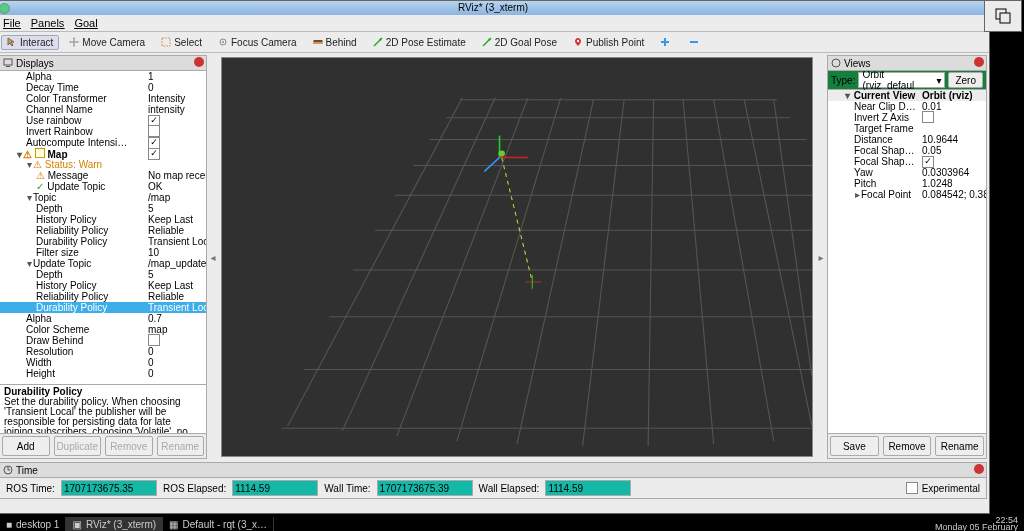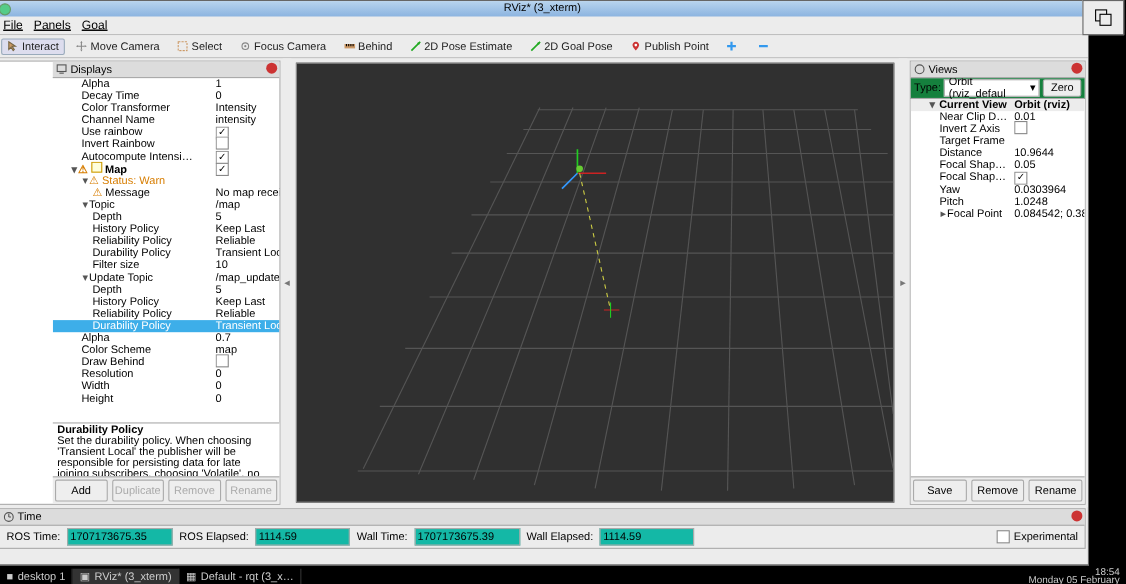--- a/index.html
+++ b/index.html
@@ -15,21 +15,21 @@
   .menubar{height:16px;background:#ececec;border-bottom:1px solid #bbb;display:flex;align-items:center;padding:0 6px;gap:10px;}
   .menubar span{text-decoration:underline;text-decoration-color:#000;}
   
   .toolbar{height:20px;background:#ececec;border-bottom:1px solid #bbb;display:flex;align-items:center;gap:4px;padding:0 4px;}
   .tbtn{display:flex;align-items:center;gap:3px;padding:1px 5px;border:1px solid transparent;border-radius:2px;font-size:10px;color:#222;}
   .tbtn.active{border:1px solid #9ab;background:#dde;}
   .ticon{width:10px;height:10px;display:inline-block;}
   
   .body{position:absolute;top:52px;left:0;right:0;bottom:52px;display:flex;background:#ececec;}
   .panel{display:flex;flex-direction:column;background:#fff;border:1px solid #aaa;margin:2px;}
-  .panel-left{width:206px;padding-left:48px;}
+  .panel-left{width:206px;}
   .panel-right{width:158px;}
   .panel-title{height:14px;background:#dcdcdc;border-bottom:1px solid #aaa;display:flex;align-items:center;padding:0 3px;font-size:10px;color:#000;gap:3px;position:relative;}
   .panel-title .x{position:absolute;right:2px;top:1px;width:10px;height:10px;border-radius:50%;background:#c33;}
   
   .tree{flex:1;overflow:auto;font-size:10px;line-height:11px;}
   .tree::-webkit-scrollbar{width:12px;background:#eee;}
   .tree::-webkit-scrollbar-thumb{background:#bbb;border:1px solid #888;}
   .row{display:flex;align-items:center;height:11px;}
   .row .k{flex:0 0 148px;white-space:nowrap;overflow:hidden;box-sizing:border-box;}
   .row .v{flex:1;white-space:nowrap;overflow:hidden;}
@@ -206,20 +206,24 @@
               <span class="k i1" style="font-weight:bold;"><span class="bullet">▾</span><span style="color:#d77d00">⚠</span> <span class="mapicon"></span> Map</span>
               <span class="v"><span class="chk">✓</span></span>
             </div>
             <div class="row">
               <span class="k i2" style="color:#d77d00;"><span class="bullet">▾</span><span style="color:#d77d00">⚠</span> Status: Warn</span>
               <span class="v"></span>
             </div>
             <div class="row">
               <span class="k i3" style=""><span style="color:#d77d00">⚠</span> Message</span>
               <span class="v">No map received</span>
+            </div>
+            <div class="row">
+              <span class="k i3" style=""><span style="color:#2a2">✓</span> Update Topic</span>
+              <span class="v">OK</span>
             </div>
             <div class="row">
               <span class="k i2" style=""><span class="bullet">▾</span>Topic</span>
               <span class="v">/map</span>
             </div>
             <div class="row">
               <span class="k i3" style="">Depth</span>
               <span class="v">5</span>
             </div>
             <div class="row">
@@ -442,17 +446,17 @@
         <rect x="2" y="2" width="10" height="10" fill="none" stroke="#000"></rect>
         <rect x="6" y="6" width="10" height="10" fill="#ececec" stroke="#000"></rect>
       </svg>
   </div>
 
   <div class="taskbar">
     <div class="tseg">■ <span>desktop 1</span></div>
     <div class="tseg active">▣ <span>RViz* (3_xterm)</span></div>
     <div class="tseg">▦ <span>Default - rqt (3_x…</span></div>
     <div class="tclock">
-      <div>18:54</div>
+      <div>22:54</div>
       <div>Monday 05 February</div>
     </div>
   </div>
 </div>
 
 </body></html>

